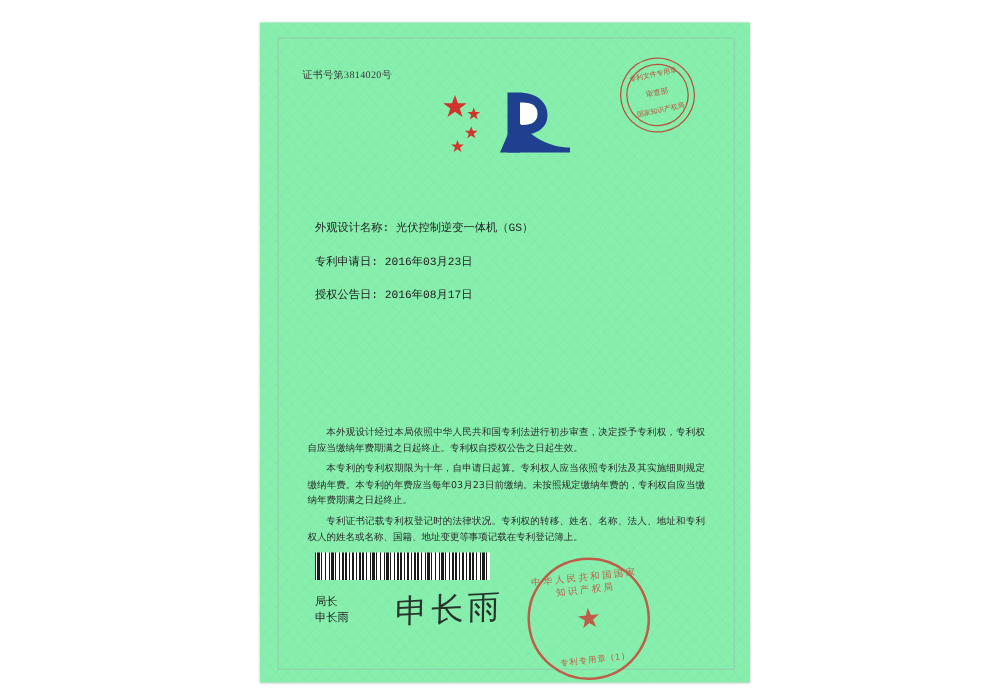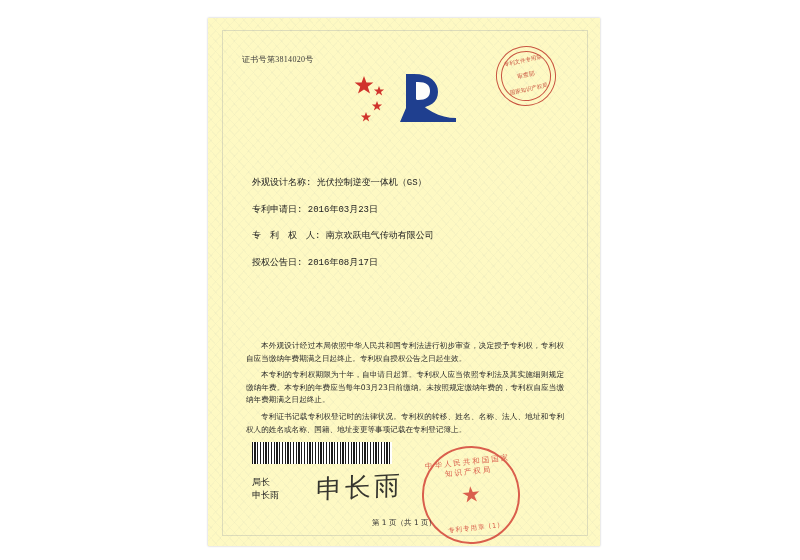--- a/index.html
+++ b/index.html
@@ -19,21 +19,21 @@
     height: 560px;
     background: #ffffff;
   }
   
   .certificate {
     position: absolute;
     left: 208px;
     top: 18px;
     width: 392px;
     height: 528px;
-    background: #fef9c3;
+    background: #86efac;
     box-shadow: 0 0 2px rgba(0,0,0,0.25);
     overflow: hidden;
   }
   
   .certificate::before {
     content: "";
     position: absolute;
     left: 0; top: 0; right: 0; bottom: 0;
     background:
       repeating-linear-gradient(48deg, rgba(120,140,160,0.05) 0px, rgba(120,140,160,0.05) 1px, rgba(255,255,255,0) 1px, rgba(255,255,255,0) 7px),
@@ -283,24 +283,20 @@
     <div class="fields">
       <div class="field-row">
         <span class="field-label">外观设计名称:</span>
         <span class="field-value">光伏控制逆变一体机（GS）</span>
       </div>
       <div class="field-row">
         <span class="field-label">专利申请日:</span>
         <span class="field-value">2016年03月23日</span>
       </div>
       <div class="field-row">
-        <span class="field-label">专　利　权　人:</span>
-        <span class="field-value">南京欢跃电气传动有限公司</span>
-      </div>
-      <div class="field-row">
         <span class="field-label">授权公告日:</span>
         <span class="field-value">2016年08月17日</span>
       </div>
     </div>
 
     <div class="body-text">
       <p>本外观设计经过本局依照中华人民共和国专利法进行初步审查，决定授予专利权，专利权自应当缴纳年费期满之日起终止。专利权自授权公告之日起生效。</p>
       <p>本专利的专利权期限为十年，自申请日起算。专利权人应当依照专利法及其实施细则规定缴纳年费。本专利的年费应当每年03月23日前缴纳。未按照规定缴纳年费的，专利权自应当缴纳年费期满之日起终止。</p>
       <p>专利证书记载专利权登记时的法律状况。专利权的转移、姓名、名称、法人、地址和专利权人的姓名或名称、国籍、地址变更等事项记载在专利登记簿上。</p>
     </div>
@@ -313,15 +309,14 @@
     </div>
 
     <div class="signature">申长雨</div>
 
     <div class="big-seal">
       <div class="arc-top">中华人民共和国国家知识产权局</div>
       <div class="star">★</div>
       <div class="arc-bottom">专利专用章 (1)</div>
     </div>
 
-    <div class="page-foot">第 1 页（共 1 页）</div>
   </div>
 </div>
 
 </body></html>

